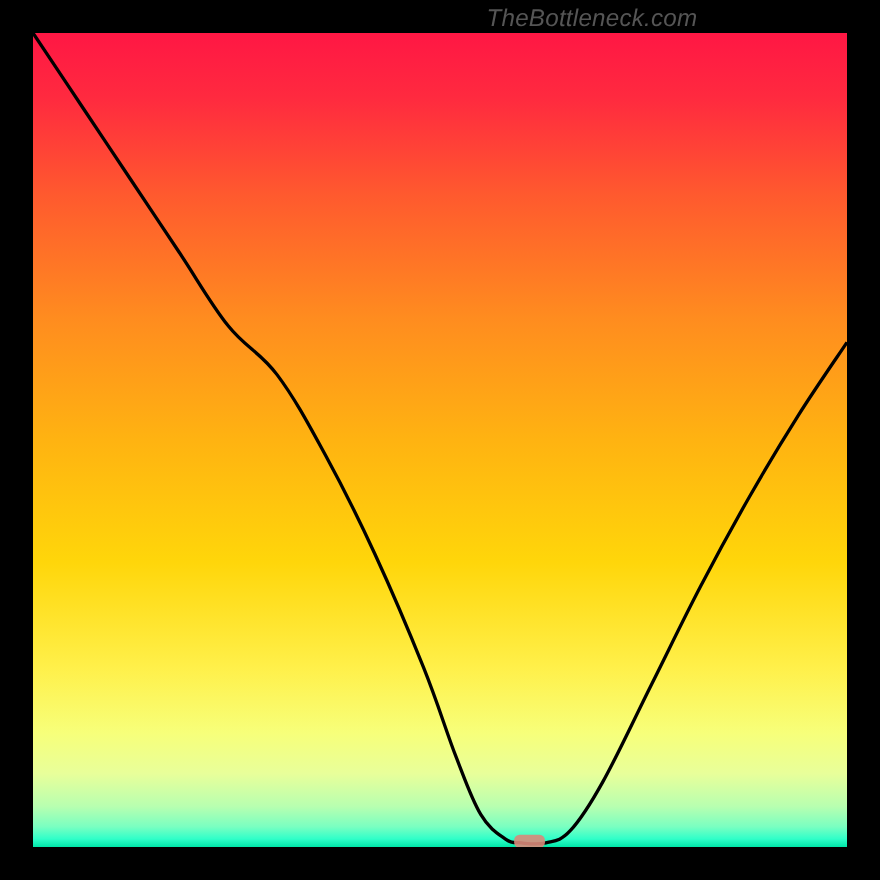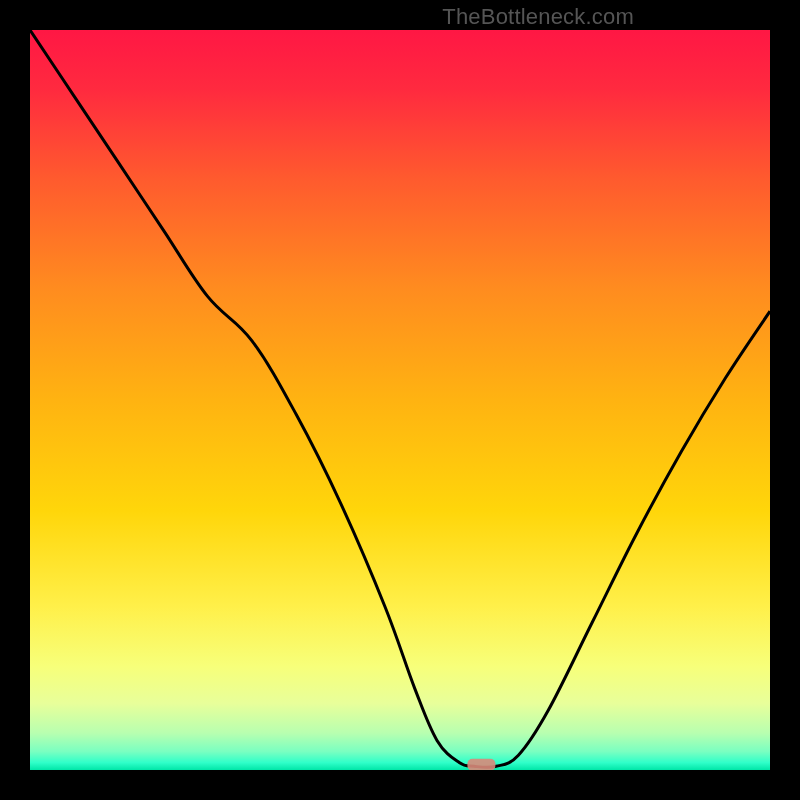--- a/index.html
+++ b/index.html
@@ -9,20 +9,21 @@
     height: 800px;
     background: #000;
     font-family: Arial, Helvetica, sans-serif;
     overflow: hidden;
   }
   .frame {
     position: relative;
     width: 652px;
     height: 800px;
     background: #000;
+    font-style: italic;
   }
   .watermark {
     position: absolute;
     top: 4px;
     right: 18px;
     color: #555;
     font-size: 22px;
     font-weight: 500;
     letter-spacing: 0.2px;
     user-select: none;

